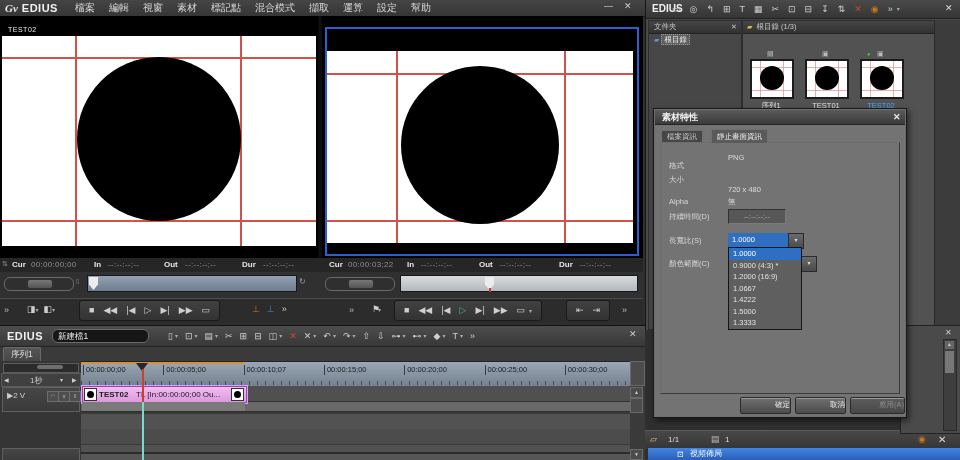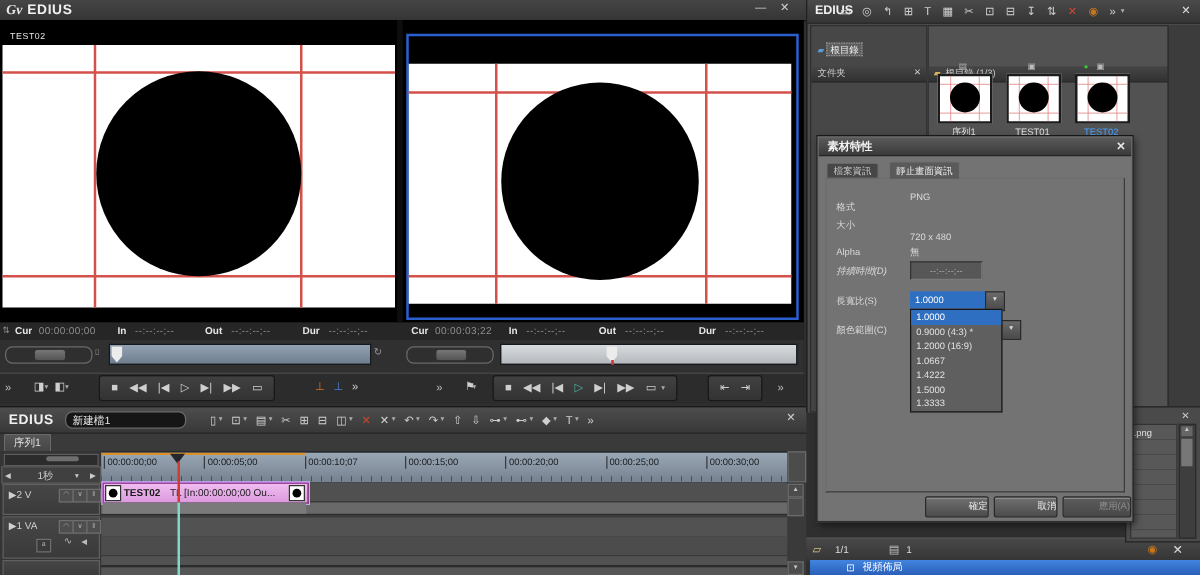--- a/index.html
+++ b/index.html
@@ -61,21 +61,21 @@
   .clip-thumb{position:absolute;top:1px;width:11px;height:11px;background:#fff;border:1px solid #333;}
   .clip-thumb i{position:absolute;left:2px;top:2px;width:7px;height:7px;background:#000;border-radius:50%;display:block;}
   .scroll-btn{position:absolute;background:#4c4c4c;border:1px solid #6a6a6a;color:#ccc;font-size:5px;
               text-align:center;}
   
   .bin{left:645px;top:0;width:315px;height:330px;background:#4a4a4a;border-left:1px solid #161616;}
   .bin-title{position:absolute;left:0;top:0;width:100%;height:18px;background:linear-gradient(#4a4a4a,#353535);
              border-bottom:1px solid #202020;}
   .bin-tools{position:absolute;left:26px;top:2px;display:flex;gap:9px;align-items:center;height:14px;}
   .panel-hdr{position:absolute;height:12px;background:linear-gradient(#454545,#323232);border-bottom:1px solid #222;
-             color:#c8c8c8;font-size:7.5px;line-height:12px;margin-top:32px;}
+             color:#c8c8c8;font-size:7.5px;line-height:12px;}
   .bthumb{position:absolute;width:40px;height:36px;background:#fff;border:2px solid #1c1c1c;}
   .bthumb .g{position:absolute;background:rgba(225,130,130,.65);}
   .bthumb .c{position:absolute;left:8px;top:5px;width:24px;height:24px;background:#000;border-radius:50%;}
   .blabel{position:absolute;font-size:7.5px;color:#e0e0e0;width:44px;text-align:center;}
   
   .dialog{left:653px;top:108px;width:252px;height:308px;background:#737373;border:1px solid #181818;
           box-shadow:2px 3px 6px rgba(0,0,0,.55),inset 0 0 0 1px #6e6e6e;z-index:30;}
   .dlg-title{position:absolute;left:1px;top:1px;right:1px;height:14px;background:linear-gradient(#5a5a5a,#3a3a3a);
              border-bottom:1px solid #242424;color:#f2f2f2;font-weight:bold;font-size:9px;line-height:14px;}
   .dtab{position:absolute;border:1px solid #707070;border-bottom:none;border-radius:2px 2px 0 0;
@@ -103,20 +103,32 @@
   .ic{line-height:1;cursor:default;}
 </style>
 </head>
 <body>
 
 <div class="stage">
 
   <div class="abs menubar">
     <span class="logo-gv">Gv</span>
     <span class="logo-edius">EDIUS</span>
+    <span id="menu-items" style="display:flex;">
+        <span class="menu-item">檔案</span>
+        <span class="menu-item">編輯</span>
+        <span class="menu-item">視窗</span>
+        <span class="menu-item">素材</span>
+        <span class="menu-item">標記點</span>
+        <span class="menu-item">混合模式</span>
+        <span class="menu-item">擷取</span>
+        <span class="menu-item">運算</span>
+        <span class="menu-item">設定</span>
+        <span class="menu-item">幫助</span>
+      </span>
     <span class="abs" style="left:604px;top:1px;font-size:9px;color:#ccc;">—</span>
     <span class="abs" style="left:624px;top:1px;font-size:9px;color:#ccc;">✕</span>
   </div>
 
   <div class="abs monitors">
 
     <div class="abs" style="left:0;top:0;width:318px;height:242px;background:#000;">
       <div class="abs vid" style="left:2px;top:20px;width:314px;height:210px;">
         <div class="gridline" style="left:73px;top:0;width:2px;height:210px;"></div>
         <div class="gridline" style="left:238px;top:0;width:2px;height:210px;"></div>
@@ -271,29 +283,20 @@
         <span class="abs" style="left:2px;top:2px;font-size:6px;">◀</span>
         <span class="abs" style="left:28px;top:1px;">1秒</span>
         <span class="abs" style="left:58px;top:2px;font-size:6px;">▾</span>
         <span class="abs" style="left:70px;top:2px;font-size:6px;">▶</span>
       </div>
       <div class="trkhdr" style="top:26px;width:76px;height:23px;">
         <span class="abs" style="left:4px;top:3px;">▶2 V</span>
         <span class="chip" style="left:44px;top:3px;">◠</span>
         <span class="chip" style="left:55px;top:3px;">∨</span>
         <span class="chip" style="left:66px;top:3px;">‖</span>
-      </div>
-      <div class="trkhdr" style="top:52px;width:76px;height:32px;">
-        <span class="abs" style="left:4px;top:2px;">▶1 VA</span>
-        <span class="chip" style="left:44px;top:2px;">◠</span>
-        <span class="chip" style="left:55px;top:2px;">∨</span>
-        <span class="chip" style="left:66px;top:2px;">‖</span>
-        <span class="chip" style="left:26px;top:17px;background:#3a3a3a;">a</span>
-        <span class="abs" style="left:48px;top:14px;font-size:8px;color:#bbb;">∿</span>
-        <span class="abs" style="left:62px;top:15px;font-size:6px;color:#bbb;">◀</span>
       </div>
       <div class="trkhdr" style="top:87px;width:76px;height:12px;"></div>
     </div>
 
     <div class="ruler" id="ruler">
       <div class="abs" style="left:0;top:0;width:163px;height:2px;background:#d98f2b;"></div>
       <div class="ruler-minor"></div>
       <div class="abs" style="left:55px;top:1px;width:0;height:0;border-left:6px solid transparent;border-right:6px solid transparent;border-top:8px solid #23262a;"></div>
     <span class="tick" style="left: 2px;">00:00:00;00</span>
         <span class="tick" style="left: 82.3px;">00:00:05;00</span>
@@ -408,24 +411,20 @@
             </div>
             <span class="blabel txt" style="left: 0px; top: 50px; color: rgb(74, 163, 255);">TEST02</span>
           </div>
         </div>
     </div>
     <div class="abs" style="left:288px;top:20px;width:26px;height:308px;background:#3c3c3c;border-left:1px solid #2a2a2a;"></div>
   </div>
 
   <div class="abs bgpanel">
     <span class="abs" style="left:44px;top:2px;font-size:8px;color:#ccc;">✕</span>
-    <div class="abs" style="left:3px;top:13px;width:36px;height:90px;background:#585858;border:1px solid #333;
-         background-image:repeating-linear-gradient(#585858 0 11px,#4a4a4a 11px 12px);">
-      <span class="abs txt" style="left:2px;top:2px;font-size:7.5px;color:#e2e2e2;">.png</span>
-    </div>
     <div class="abs" style="left:42px;top:13px;width:12px;height:90px;background:#3e3e3e;border:1px solid #2a2a2a;">
       <div class="abs" style="left:1px;top:1px;width:9px;height:8px;background:#666;text-align:center;font-size:5px;color:#ccc;">▲</div>
       <div class="abs" style="left:1px;top:11px;width:9px;height:22px;background:#777;"></div>
     </div>
   </div>
 
   <div class="abs statrow">
     <span class="abs" style="left:5px;top:3px;font-size:9px;color:#d8c080;">▱</span>
     <span class="abs" style="left:23px;top:4px;font-size:8px;color:#ddd;">1/1</span>
     <span class="abs" style="left:66px;top:3px;font-size:9px;color:#bbb;">▤</span>
@@ -449,21 +448,21 @@
 
     <div id="dlg-fields">
         <span class="frow-l" style="left: 15px; top: 52px;">格式</span>
         <span class="frow-v" style="left: 74px; top: 44px;">PNG</span>
         <span class="frow-l" style="left: 15px; top: 66px;">大小</span>
         <span class="frow-v" style="left: 74px; top: 76px; text-align: center;">720 x 480</span>
         <span class="frow-l" style="left: 15px; top: 88px;">Alpha</span>
         <span class="frow-v" style="left: 74px; top: 88px;">無</span>
       </div>
 
-    <span class="frow-l" style="left:15px;top:103px;font-style:italic;">持續時間(D)</span>
+    <span class="frow-l" style="left:15px;top:103px;">持續時間(D)</span>
     <span class="abs" style="left:74px;top:100px;width:56px;height:13px;background:#575757;border:1px solid #333;border-bottom-color:#7a7a7a;border-right-color:#7a7a7a;color:#a8a8a8;font-size:7.5px;line-height:13px;text-align:center;">--:--:--;--</span>
 
     <span class="frow-l" style="left:15px;top:127px;">長寬比(S)</span>
     <span class="abs" style="left:74px;top:124px;width:56px;height:14px;background:#2f6fc1;color:#fff;font-size:7.5px;line-height:14px;padding-left:4px;">1.0000</span>
     <span class="combo-btn" style="left:134px;top:124px;">▾</span>
 
     <span class="frow-l" style="left:15px;top:150px;">顏色範圍(C)</span>
     <span class="combo-btn" style="left:147px;top:147px;">▾</span>
 
     <div class="ddlist" id="dd-list">

